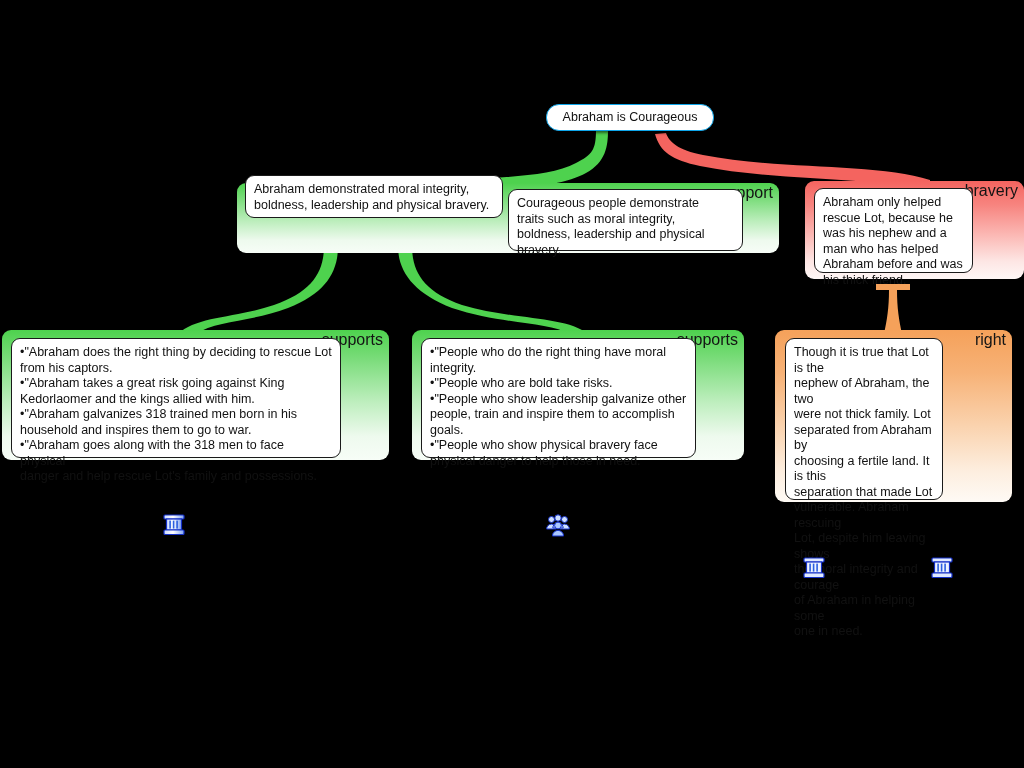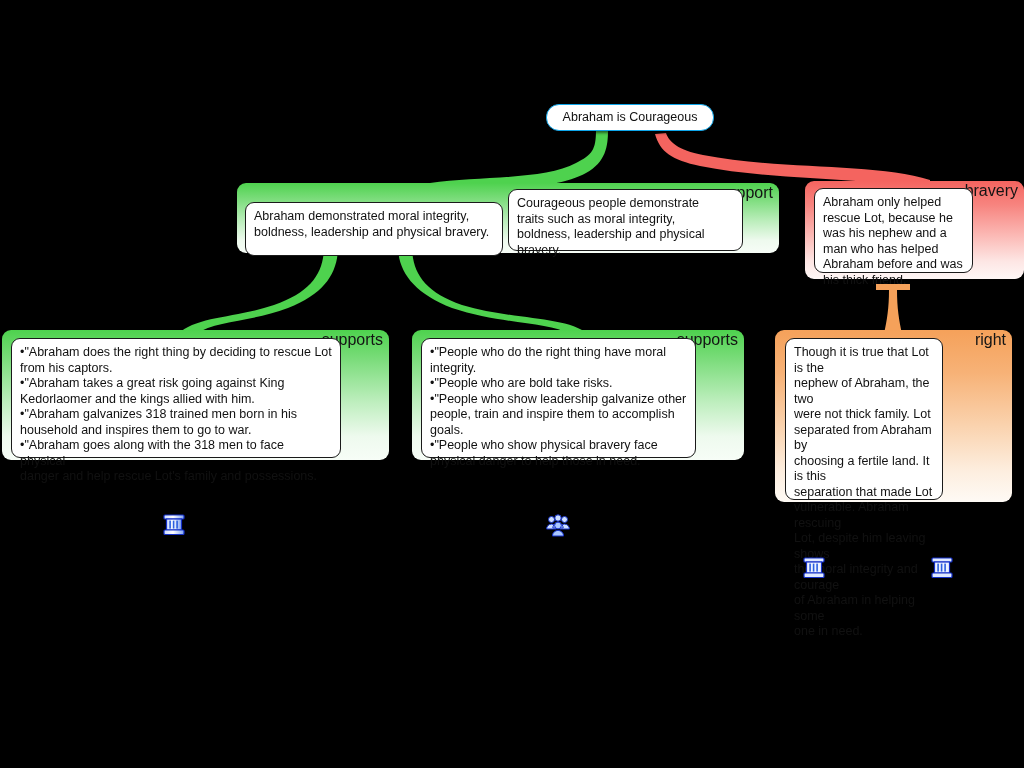--- a/index.html
+++ b/index.html
@@ -134,21 +134,21 @@
              C 887 320, 889 308, 889 290
              L 876 290 Z" fill="#f5a15a"></path>
   </svg>
 
   <div id="root-node">Abraham is Courageous</div>
 
   <div class="node node-green" style="left:237px; top:183px; width:542px; height:70px;">
     <span class="relation">support</span>
   </div>
 
-  <div class="card" style="left:245px; top:202px; width:258px; height:54px;">Abraham demonstrated moral integrity,
+  <div class="card" style="left:245px; top:175px; width:258px; height:43px;">Abraham demonstrated moral integrity,
 boldness, leadership and physical bravery.</div>
 
   <div class="card" style="left:508px; top:189px; width:235px; height:62px;">Courageous people demonstrate
 traits such as moral integrity,
 boldness, leadership and physical
 bravery.</div>
 
   <div class="node node-red" style="left:805px; top:181px; width:219px; height:98px;">
     <span class="relation">bravery</span>
   </div>

